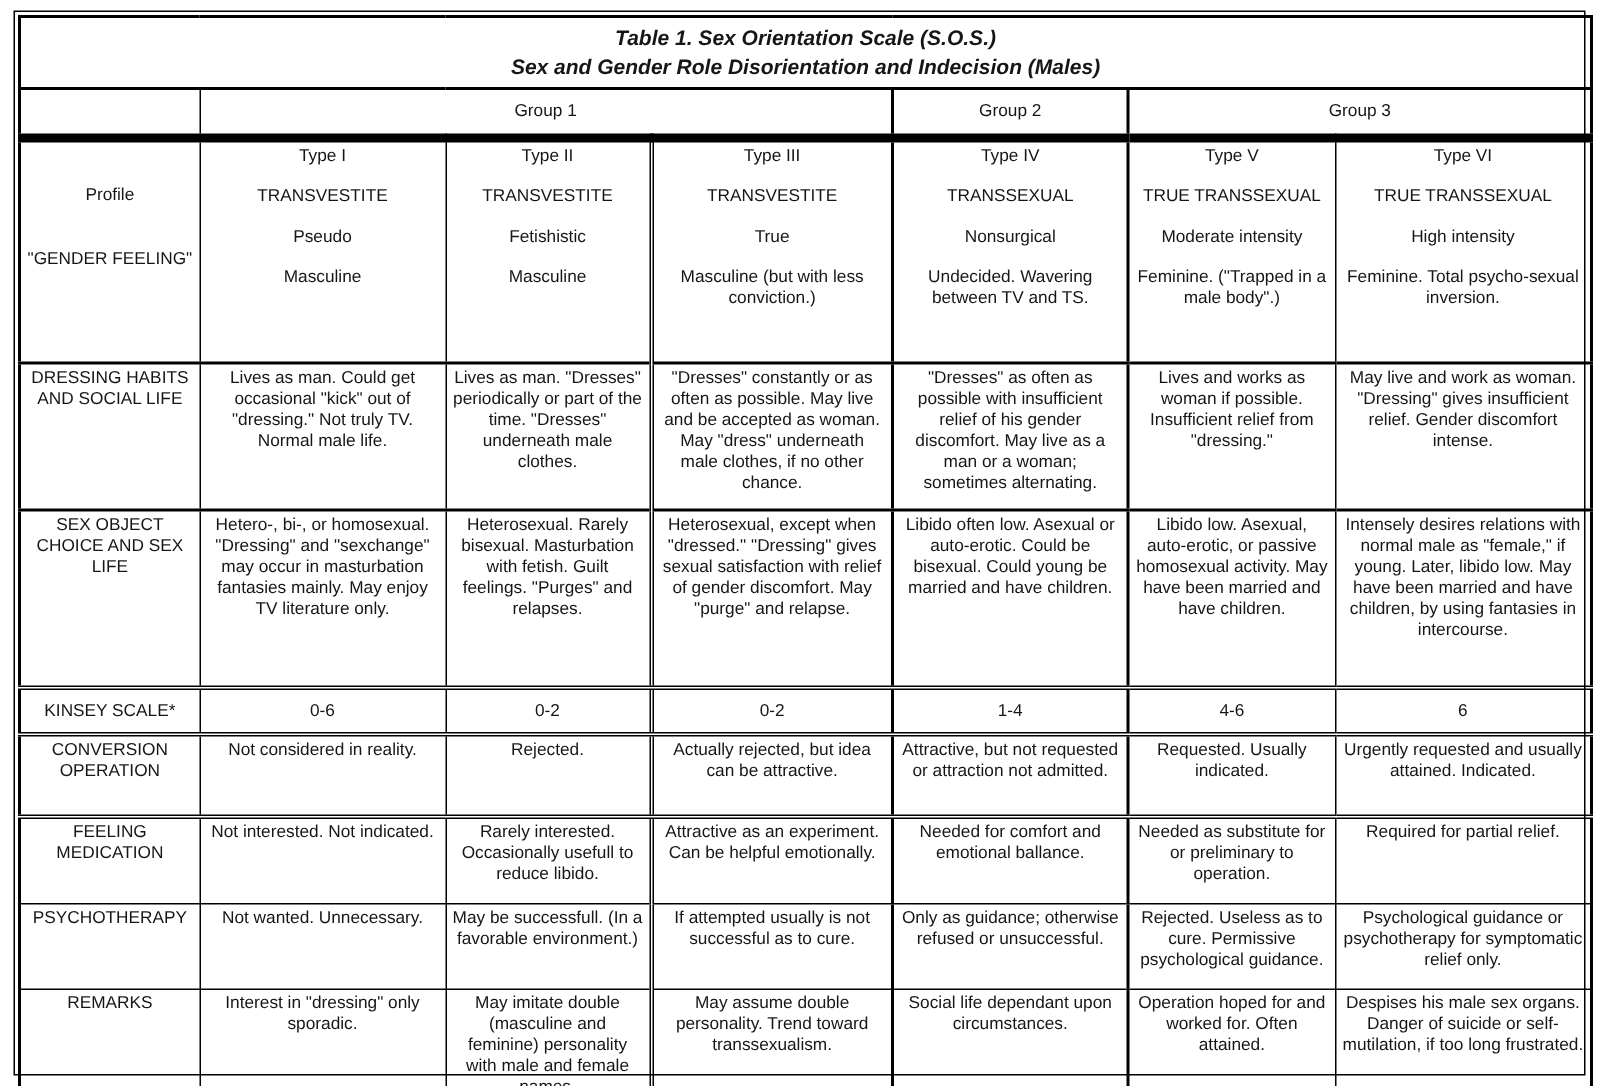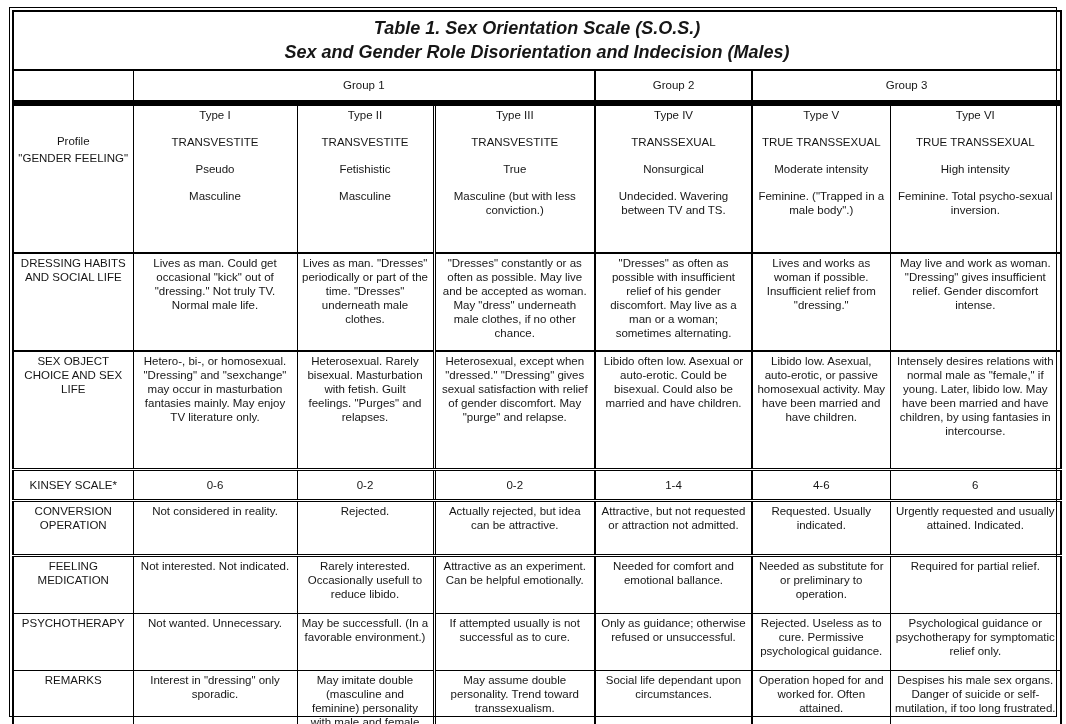--- a/index.html
+++ b/index.html
@@ -2,28 +2,28 @@
 <html><head>
 <meta charset="utf-8">
 <style>
   html,body{margin:0;padding:0;background:#ffffff;}
   body{width:1066px;height:724px;overflow:hidden;font-family:"Liberation Sans",sans-serif;color:#161616;}
   .page{box-sizing:border-box;width:1066px;height:724px;padding:7px 9px;}
   .frame{border:1px solid #000;padding:2px;height:100%;box-sizing:border-box;}
   table.sos{border-collapse:collapse;table-layout:fixed;width:1048px;height:100%;border:2px solid #000;}
   td{border:1px solid #000;text-align:center;vertical-align:top;padding:2px 4px;font-size:11.5px;line-height:1.22;word-wrap:break-word;}
   
-  tr.title-row td{border-bottom:2px solid #000;font-weight:bold;font-style:italic;font-size:18px;line-height:1.35;padding:4px 19px;height:38px;vertical-align:middle;}
+  tr.title-row td{border-bottom:2px solid #000;font-weight:bold;font-style:italic;font-size:14px;line-height:1.35;padding:4px 19px;height:38px;vertical-align:middle;}
   
   tr.group-row td{height:25px;vertical-align:middle;border-bottom:6px solid #000000;font-size:11.5px;}
   
   tr.profile-row td{height:116px;border-bottom:2px solid #000;}
   .pline{margin-bottom:13px;}
   .profile-label{padding-top:28px;}
-  .profile-label .pline{margin-bottom:3px;}
+  .profile-label .pline{margin-bottom:29px;}
   
   tr.r-dressing td{height:92px;}
   tr.r-sexobject td{height:112px;border-bottom:3px double #000;}
   tr.r-kinsey td{height:24px;vertical-align:middle;border-bottom:3px double #000;}
   tr.r-conversion td{height:48px;border-bottom:3px double #000;}
   tr.r-estrogen td{height:52px;}
   tr.r-psycho td{height:52px;}
   tr.r-remarks td{height:74px;border-bottom:2px solid #000;}
   tr.r-dressing td{border-bottom:2px solid #000;}
   
@@ -113,21 +113,21 @@
         <td class="v-thick">"Dresses" as often as possible with insufficient relief of his gender discomfort. May live as a man or a woman; sometimes alternating.</td>
         <td class="v-thick">Lives and works as woman if possible. Insufficient relief from "dressing."</td>
         <td>May live and work as woman. "Dressing" gives insufficient relief. Gender discomfort intense.</td>
       </tr>
 
       <tr class="r-sexobject">
         <td class="label-cell">SEX OBJECT CHOICE AND SEX LIFE</td>
         <td>Hetero-, bi-, or homosexual. "Dressing" and "sexchange" may occur in masturbation fantasies mainly. May enjoy TV literature only.</td>
         <td>Heterosexual. Rarely bisexual. Masturbation with fetish. Guilt feelings. "Purges" and relapses.</td>
         <td class="v-double">Heterosexual, except when "dressed." "Dressing" gives sexual satisfaction with relief of gender discomfort. May "purge" and relapse.</td>
-        <td class="v-thick">Libido often low. Asexual or auto-erotic. Could be bisexual. Could also be married and have children.</td>
+        <td class="v-thick">Libido often low. Asexual or auto-erotic. Could be bisexual. Could young be married and have children.</td>
         <td class="v-thick">Libido low. Asexual, auto-erotic, or passive homosexual activity. May have been married and have children.</td>
         <td>Intensely desires relations with normal male as "female," if young. Later, libido low. May have been married and have children, by using fantasies in intercourse.</td>
       </tr>
 
       <tr class="r-kinsey">
         <td class="label-cell">KINSEY SCALE*</td>
         <td>0-6</td>
         <td>0-2</td>
         <td class="v-double">0-2</td>
         <td class="v-thick">1-4</td>

